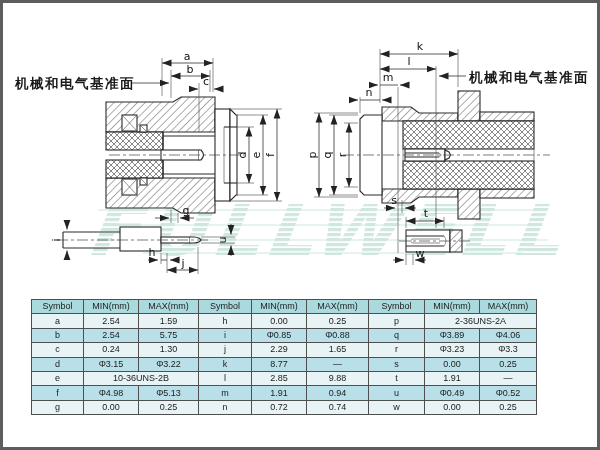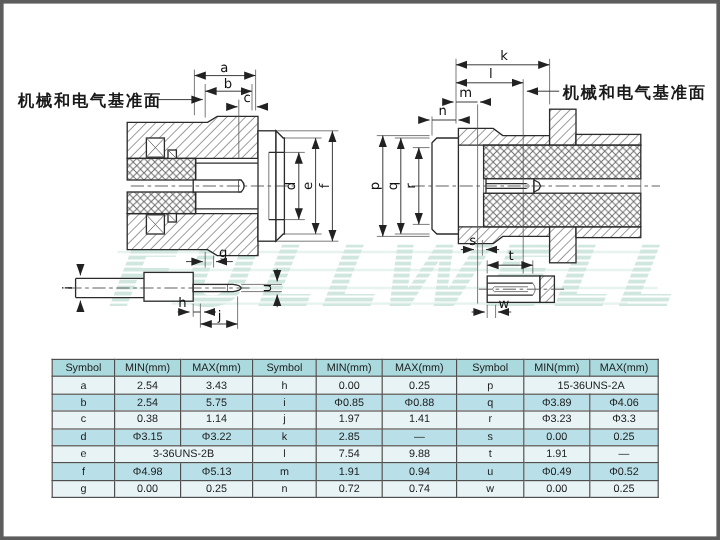--- a/index.html
+++ b/index.html
@@ -15,21 +15,21 @@
   .drawing{position:absolute;left:0;top:0;z-index:2;}
   .ol{stroke:#2b2b2b;stroke-width:1.1;}
   .thin{stroke:#555;stroke-width:0.65;fill:none;}
   .dim{stroke:#333;stroke-width:0.8;fill:none;}
   .cl{stroke:#444;stroke-width:0.7;fill:none;stroke-dasharray:11 3 3 3;}
   .dimlbl{font:11px "DejaVu Sans",sans-serif;fill:#111;text-anchor:middle;}
   .cn{font:700 13.5px "DejaVu Sans",sans-serif;fill:#1a1a1a;letter-spacing:1.5px;}
   .wm-text{font:italic 700 70px "DejaVu Sans",sans-serif;letter-spacing:4px;}
   .streak{opacity:.5;}
   .dim-table{
-    position:absolute;left:40px;top:296px;width:506px;z-index:3;
+    position:absolute;left:28px;top:296px;width:506px;z-index:3;
     border-collapse:collapse;table-layout:fixed;
     font:9px "Liberation Sans",sans-serif;color:#1c1c1c;text-align:center;
     border:1.5px solid var(--table-border,#444);
   }
   .dim-table th,.dim-table td{
     border:1px solid #4f4f4f;height:13.4px;padding:0;line-height:13px;
     font-weight:normal;overflow:hidden;white-space:nowrap;
   }
   .dim-table thead th{background:var(--header-bg,#aadade);}
   .dim-table tr.plain td{background:var(--row-bg,#e7f3f5);}
@@ -266,65 +266,65 @@
           <th>MAX(mm)</th>
           <th>Symbol</th>
           <th>MIN(mm)</th>
           <th>MAX(mm)</th>
         </tr>
       </thead>
       <tbody>
         <tr class="plain">
           <td>a</td>
           <td>2.54</td>
-          <td>3.43</td>
+          <td>1.59</td>
           <td>h</td>
           <td>0.00</td>
           <td>0.25</td>
           <td>p</td>
-          <td colspan="2">15-36UNS-2A</td>
+          <td colspan="2">2-36UNS-2A</td>
         </tr>
         <tr class="alt">
           <td>b</td>
           <td>2.54</td>
           <td>5.75</td>
           <td>i</td>
           <td>Φ0.85</td>
           <td>Φ0.88</td>
           <td>q</td>
           <td>Φ3.89</td>
           <td>Φ4.06</td>
         </tr>
         <tr class="plain">
           <td>c</td>
-          <td>0.38</td>
-          <td>1.14</td>
+          <td>0.24</td>
+          <td>1.30</td>
           <td>j</td>
-          <td>1.97</td>
-          <td>1.41</td>
+          <td>2.29</td>
+          <td>1.65</td>
           <td>r</td>
           <td>Φ3.23</td>
           <td>Φ3.3</td>
         </tr>
         <tr class="alt">
           <td>d</td>
           <td>Φ3.15</td>
           <td>Φ3.22</td>
           <td>k</td>
-          <td>2.85</td>
+          <td>8.77</td>
           <td>—</td>
           <td>s</td>
           <td>0.00</td>
           <td>0.25</td>
         </tr>
         <tr class="plain">
           <td>e</td>
-          <td colspan="2">3-36UNS-2B</td>
+          <td colspan="2">10-36UNS-2B</td>
           <td>l</td>
-          <td>7.54</td>
+          <td>2.85</td>
           <td>9.88</td>
           <td>t</td>
           <td>1.91</td>
           <td>—</td>
         </tr>
         <tr class="alt">
           <td>f</td>
           <td>Φ4.98</td>
           <td>Φ5.13</td>
           <td>m</td>

